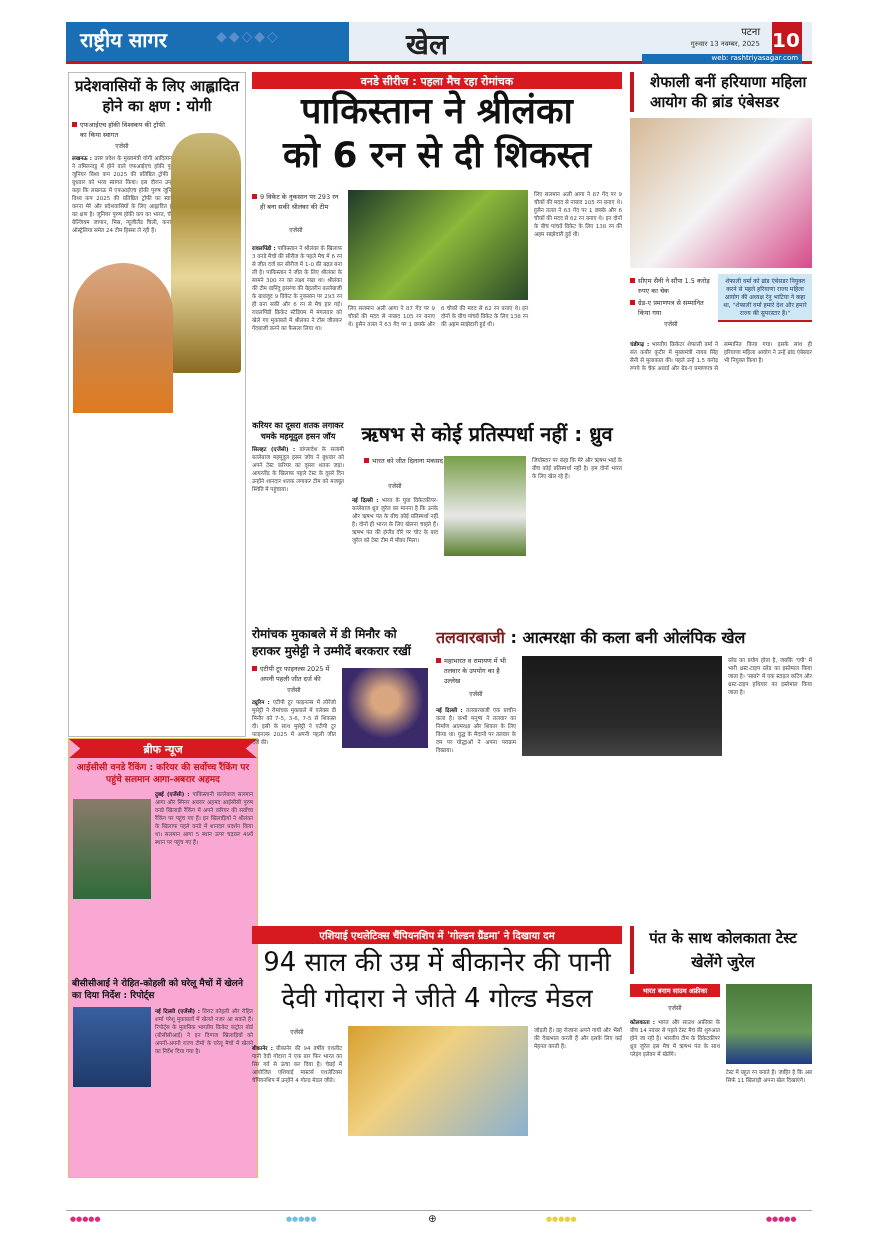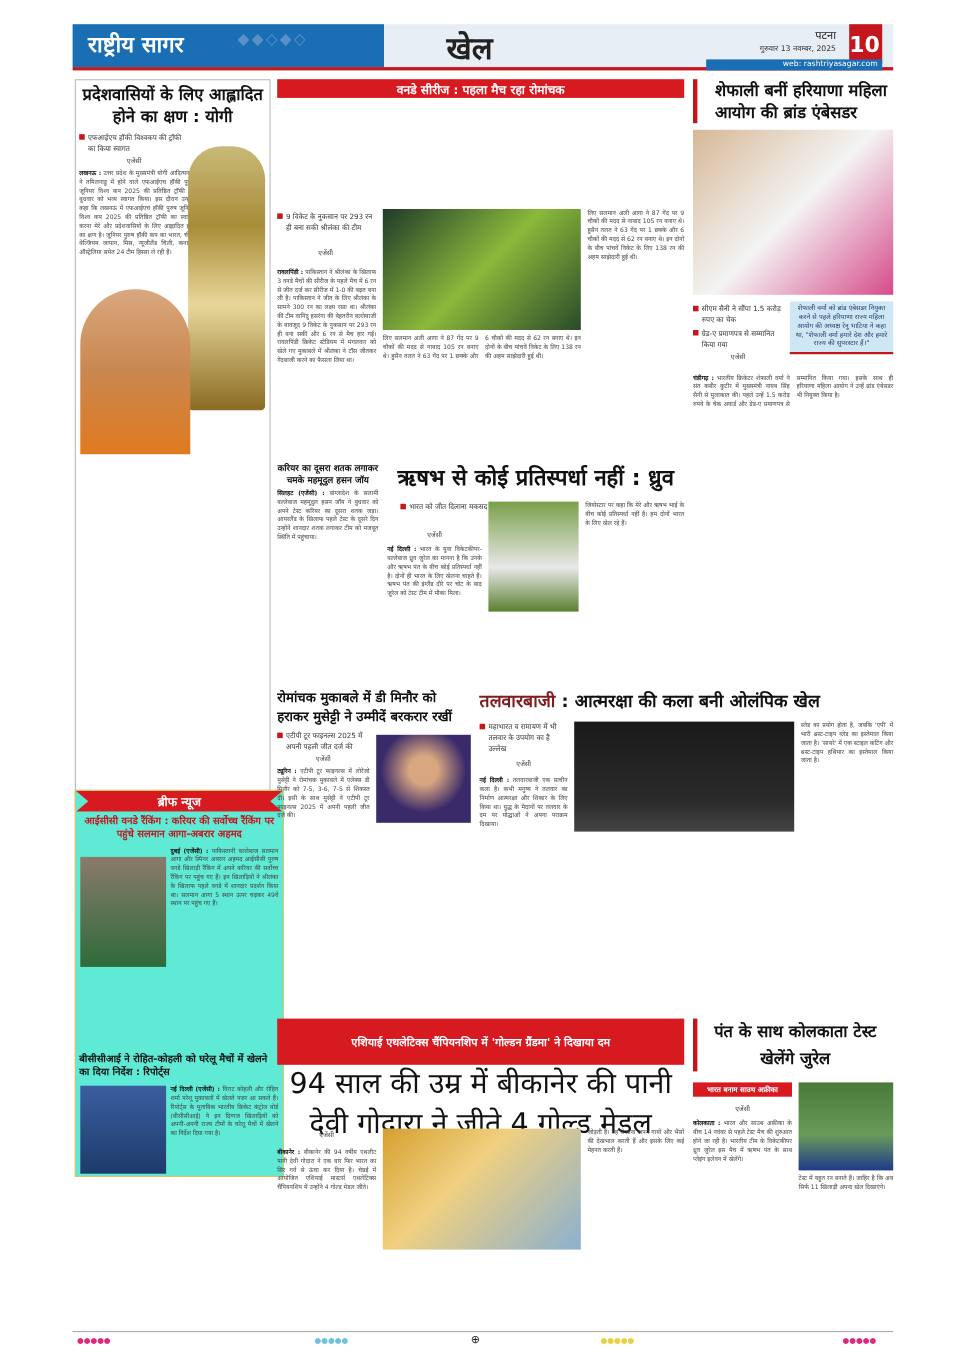--- a/index.html
+++ b/index.html
@@ -42,38 +42,42 @@
     <div class="bullet" style="margin-top:4px; width:100px;">एफआईएच हॉकी विश्वकप की ट्रॉफी का किया स्वागत</div>
     <div class="agency" style="width:100px;">एजेंसी</div>
     <div style="position:absolute; right:4px; top:60px; width:70px; height:240px; background:linear-gradient(180deg,#c9b978 0,#a88c38 30%,#e8d79a 60%,#8a6b22 100%); border-radius:30px 30px 4px 4px;"></div>
     <div style="position:absolute; left:4px; top:190px; width:100px; height:150px; background:linear-gradient(180deg,#d9a77f 0,#c9874f 50%,#e07a1f 100%); border-radius:50px 50px 0 0;"></div>
     <div class="txt" style="margin-top:4px; width:105px;">
       <span class="hd">लखनऊ :</span>
       <span>उत्तर प्रदेश के मुख्यमंत्री योगी आदित्यनाथ ने तमिलनाडु में होने वाले एफआईएच हॉकी पुरुष जूनियर विश्व कप 2025 की प्रतिष्ठित ट्रॉफी का बुधवार को भव्य स्वागत किया। इस दौरान उन्होंने कहा कि लखनऊ में एफआईएच हॉकी पुरुष जूनियर विश्व कप 2025 की प्रतिष्ठित ट्रॉफी का स्वागत करना मेरे और प्रदेशवासियों के लिए आह्लादित होने का क्षण है। जूनियर पुरुष हॉकी कप का भारत, चीन, बेल्जियम जापान, मिस्र, न्यूजीलैंड चिली, कनाडा, ऑस्ट्रेलिया समेत 24 टीम हिस्सा ले रही हैं।</span>
     </div>
   </div>
 
-  <div class="col" style="left:2px; top:696px; width:190px; height:352px; background:#5eead4; border:1px solid #e0c060;">
+  <div class="col" style="left:2px; top:716px; width:190px; height:440px; background:#f9a8d4; border:1px solid #e0c060;">
     <div class="redbar" style="font-size:11px; padding:2px; clip-path:polygon(0 0,100% 0,94% 50%,100% 100%,0 100%,6% 50%);">ब्रीफ न्यूज</div>
     <div class="hd" style="font-size:9px; line-height:12px; text-align:center; color:#c4161c; padding:3px;">आईसीसी वनडे रैंकिंग : करियर की सर्वोच्च रैंकिंग पर पहुंचे सलमान आगा-अबरार अहमद</div>
     <div style="position:absolute; left:4px; top:60px; width:78px; height:100px; background:linear-gradient(180deg,#8a7a6a,#2f6b3a);"></div>
     <div class="txt" style="margin-left:86px; padding-right:4px; margin-top:2px;">
       <span class="hd">दुबई (एजेंसी) :</span>
       <span>पाकिस्तानी बल्लेबाज सलमान आगा और स्पिनर अबरार अहमद आईसीसी पुरुष वनडे खिलाड़ी रैंकिंग में अपने करियर की सर्वोच्च रैंकिंग पर पहुंच गए हैं। इन खिलाड़ियों ने श्रीलंका के खिलाफ पहले वनडे में शानदार प्रदर्शन किया था। सलमान आगा 5 स्थान ऊपर चढ़कर 49वें स्थान पर पहुंच गए हैं।</span>
     </div>
     <div class="hd" style="position:absolute; top:238px; left:3px; right:3px; font-size:9px; line-height:12px; text-align:left;">बीसीसीआई ने रोहित-कोहली को घरेलू मैचों में खेलने का दिया निर्देश : रिपोर्ट्स</div>
     <div style="position:absolute; left:4px; top:268px; width:78px; height:80px; background:linear-gradient(180deg,#3a5fa0,#1e3a6a);"></div>
     <div class="txt" style="position:absolute; top:268px; left:86px; right:4px;">
       <span class="hd">नई दिल्ली (एजेंसी) :</span>
       <span>विराट कोहली और रोहित शर्मा परेशू मुकाबलों में खेलते नजर आ सकते हैं। रिपोर्ट्स के मुताबिक भारतीय क्रिकेट कंट्रोल बोर्ड (बीसीसीआई) ने इन दिग्गज खिलाड़ियों को अपनी-अपनी राज्य टीमों के घरेलू मैचों में खेलने का निर्देश दिया गया है।</span>
     </div>
   </div>
 
   <div class="col" style="left:186px; top:50px; width:370px; height:340px;">
     <div class="redbar" style="font-size:11px; padding:1px;">वनडे सीरीज : पहला मैच रहा रोमांचक</div>
+    <div class="hd" style="font-size:36px; line-height:44px; text-align:center; font-weight:900;">
+      <div>पाकिस्तान ने श्रीलंका</div>
+      <div>को 6 रन से दी शिकस्त</div>
+    </div>
     <div class="bullet" style="position:absolute; left:0; top:120px; width:88px;">9 विकेट के नुकसान पर 293 रन ही बना सकी श्रीलंका की टीम</div>
     <div class="agency" style="position:absolute; left:0; top:152px; width:88px;">एजेंसी</div>
     <div style="position:absolute; left:96px; top:118px; width:180px; height:110px; background:linear-gradient(135deg,#1f3a2a,#8ab93a 50%,#2a4a2a);"></div>
     <div class="txt" style="position:absolute; left:0; top:172px; width:90px;">
       <span class="hd">रावलपिंडी :</span>
       <span>पाकिस्तान ने श्रीलंका के खिलाफ 3 वनडे मैचों की सीरीज के पहले मैच में 6 रन से जीत दर्ज कर सीरीज में 1-0 की बढ़त बना ली है। पाकिस्तान ने जीत के लिए श्रीलंका के सामने 300 रन का लक्ष्य रखा था। श्रीलंका की टीम वानिंदु हसरंगा की बेहतरीन बल्लेबाजी के बावजूद 9 विकेट के नुकसान पर 293 रन ही बना सकी और 6 रन से मैच हार गई। रावलपिंडी क्रिकेट स्टेडियम में मंगलवार को खेले गए मुकाबले में श्रीलंका ने टॉस जीतकर गेंदबाजी करने का फैसला लिया था।</span>
     </div>
     <div class="txt" style="position:absolute; left:96px; top:232px; width:180px; column-count:2; column-gap:6px;">लिए सलमान अली आगा ने 87 गेंद पर 9 चौकों की मदद से नाबाद 105 रन बनाए थे। हुसैन तलत ने 63 गेंद पर 1 छक्के और 6 चौकों की मदद से 62 रन बनाए थे। इन दोनों के बीच पांचवें विकेट के लिए 138 रन की अहम साझेदारी हुई थी।</div>
     <div class="txt" style="position:absolute; left:282px; top:118px; width:88px;">लिए सलमान अली आगा ने 87 गेंद पर 9 चौकों की मदद से नाबाद 105 रन बनाए थे। हुसैन तलत ने 63 गेंद पर 1 छक्के और 6 चौकों की मदद से 62 रन बनाए थे। इन दोनों के बीच पांचवें विकेट के लिए 138 रन की अहम साझेदारी हुई थी।</div>
   </div>
@@ -132,21 +136,21 @@
     <div class="agency" style="position:absolute; left:0; top:62px; width:80px;">एजेंसी</div>
     <div style="position:absolute; left:86px; top:30px; width:200px; height:100px; background:linear-gradient(180deg,#1a1a1a,#2a2a2a 70%,#444);"></div>
     <div class="txt" style="position:absolute; left:0; top:80px; width:80px;">
       <span class="hd">नई दिल्ली :</span>
       <span>तलवारबाजी एक प्राचीन कला है। कभी मनुष्य ने तलवार का निर्माण आत्मरक्षा और शिकार के लिए किया था। युद्ध के मैदानों पर तलवार के दम पर योद्धाओं ने अपना पराक्रम दिखाया।</span>
     </div>
     <div class="txt" style="position:absolute; left:292px; top:30px; width:84px;">ब्लेड का प्रयोग होता है, जबकि 'एपी' में भारी थ्रस्ट-टाइप ब्लेड का इस्तेमाल किया जाता है। 'साबरे' में एक स्टाइल कटिंग और थ्रस्ट-टाइप हथियार का इस्तेमाल किया जाता है।</div>
   </div>
 
   <div class="col" style="left:186px; top:904px; width:370px; height:285px;">
-    <div class="redbar" style="font-size:10px; padding:14px;">एशियाई एथलेटिक्स चैंपियनशिप में 'गोल्डन ग्रैंडमा' ने दिखाया दम</div>
+    <div class="redbar" style="font-size:10px; padding:2px;">एशियाई एथलेटिक्स चैंपियनशिप में 'गोल्डन ग्रैंडमा' ने दिखाया दम</div>
     <div class="hd" style="font-size:26px; line-height:36px; text-align:center; font-weight:normal; color:#111;">
       <div>94 साल की उम्र में बीकानेर की पानी</div>
       <div>देवी गोदारा ने जीते 4 गोल्ड मेडल</div>
     </div>
     <div class="agency" style="position:absolute; left:0; top:100px; width:90px;">एजेंसी</div>
     <div style="position:absolute; left:96px; top:100px; width:180px; height:110px; background:linear-gradient(135deg,#d6a030,#f0d080 40%,#8ab0d0);"></div>
     <div class="txt" style="position:absolute; left:0; top:118px; width:90px;">
       <span class="hd">बीकानेर :</span>
       <span>बीकानेर की 94 वर्षीय एथलीट पानी देवी गोदारा ने एक बार फिर भारत का सिर गर्व से ऊंचा कर दिया है। चेन्नई में आयोजित एशियाई मास्टर्स एथलेटिक्स चैंपियनशिप में उन्होंने 4 गोल्ड मेडल जीते।</span>
     </div>

